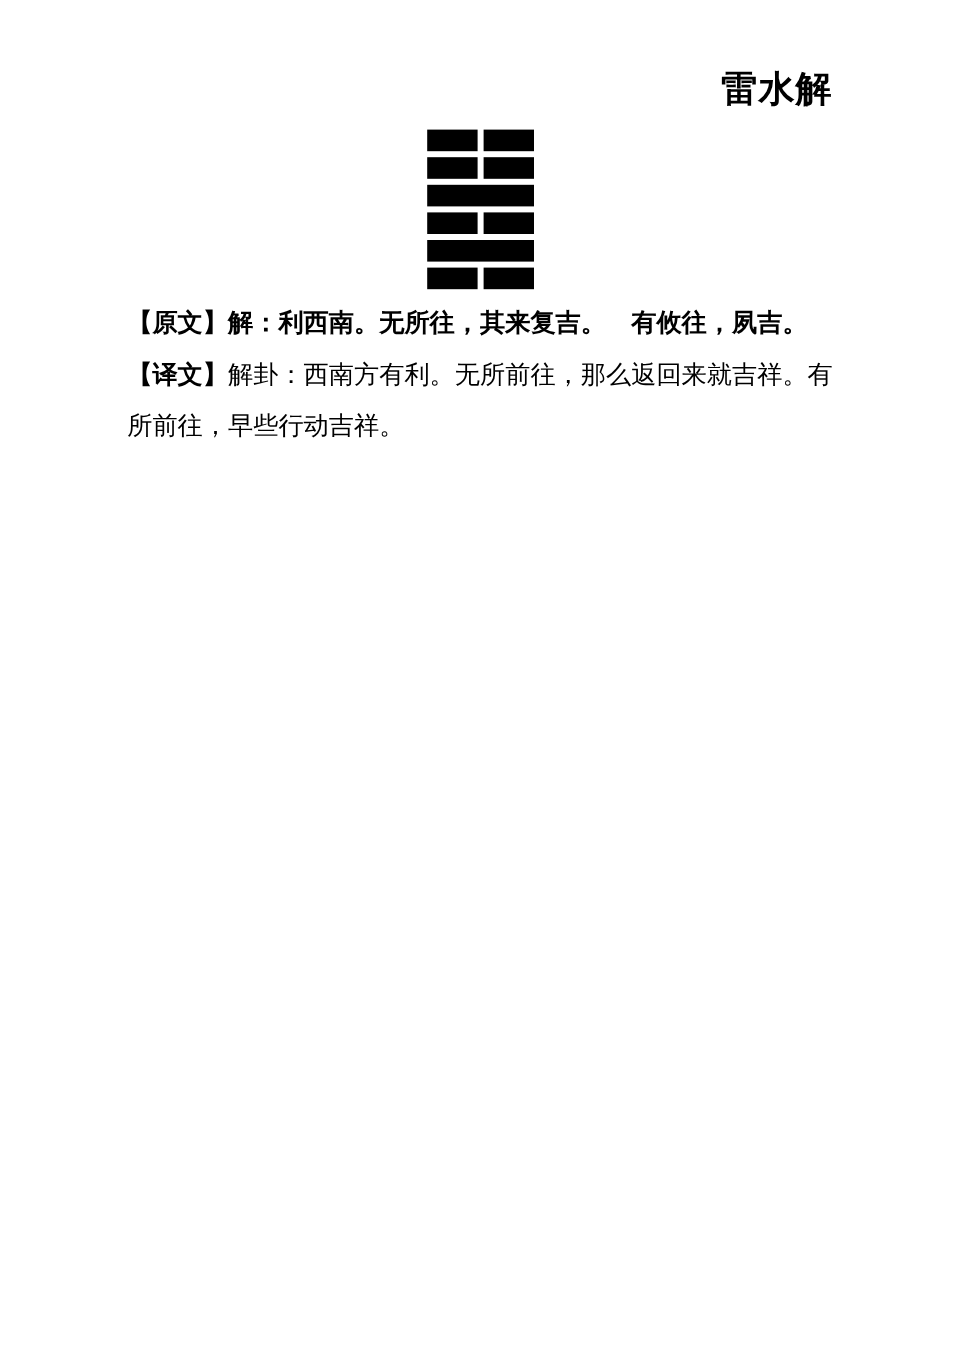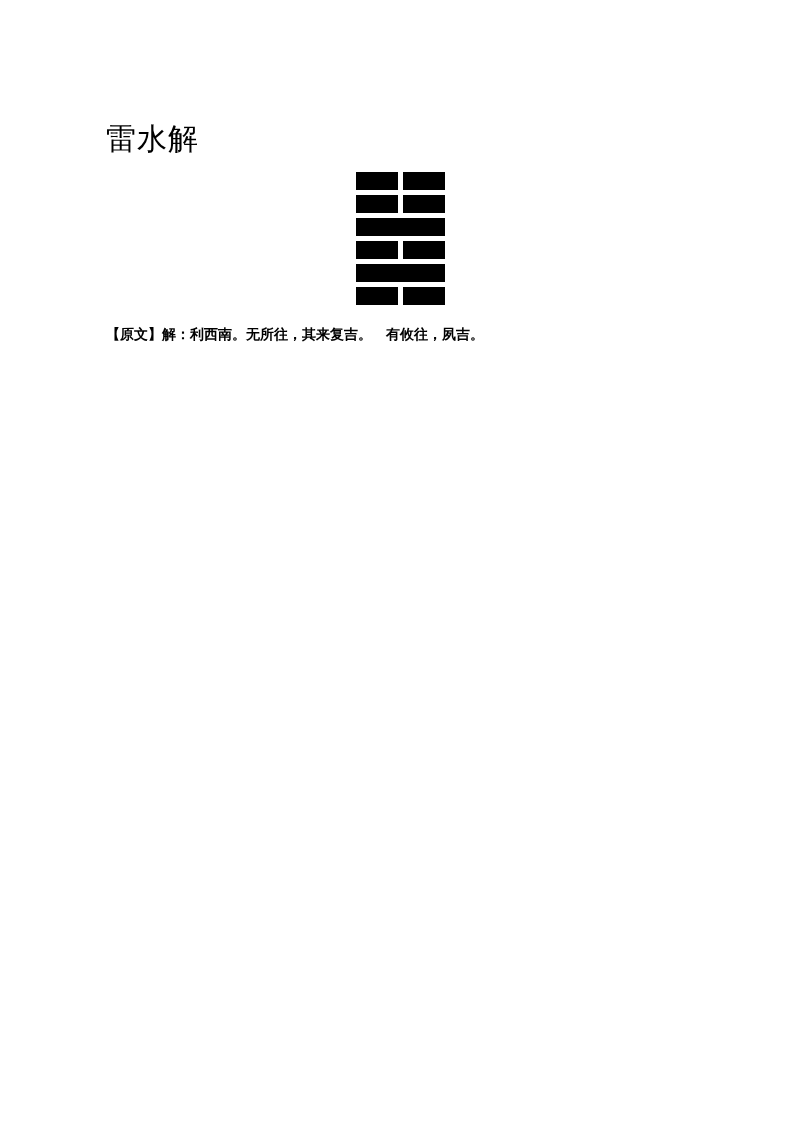--- a/index.html
+++ b/index.html
@@ -15,25 +15,25 @@
   }
   .page {
     width: 800px;
     height: 1132px;
     box-sizing: border-box;
     padding: 0 106px;
     background: #ffffff;
   }
   .doc-title {
     margin: 0;
-    padding-top: 120px;
-    text-align: left;
+    padding-top: 56px;
+    text-align: right;
     font-size: 30px;
     line-height: 1.25;
-    font-weight: 400;
+    font-weight: 700;
     font-family: "Liberation Sans", sans-serif;
     letter-spacing: 1px;
   }
   .hexagram {
     width: 89px;
     margin: 14px auto 0 auto;
   }
   .hex-row {
     height: 18px;
     margin-top: 5px;
@@ -49,21 +49,21 @@
   }
   .hex-row.broken .seg {
     width: 42px;
     height: 100%;
   }
   .content {
     margin-top: 8px;
   }
   .para {
     margin: 0;
-    font-size: 14px;
+    font-size: 21px;
     line-height: 42px;
     text-align: justify;
     word-break: break-all;
   }
   .para.indent { text-indent: 42px; }
   .f-hei  { font-family: "Liberation Sans", sans-serif; }
   .f-song { font-family: "Liberation Serif", serif; }
   .f-kai  { font-family: "DejaVu Serif", serif; }
   .bold   { font-weight: 700; }
 </style>
@@ -91,14 +91,15 @@
       <div class="hex-row solid">
         <div class="seg-full" style="background: rgb(0, 0, 0);"></div>
       </div>
       <div class="hex-row broken">
         <div class="seg" style="background: rgb(0, 0, 0);"></div>
         <div class="seg" style="background: rgb(0, 0, 0);"></div>
       </div>
     </div>
   <div class="content" id="paragraphs">
       <p class="para f-hei"><span class="bold">【原文】</span><span class="bold">解：利西南。无所往，其来复吉。　有攸往，夙吉。</span></p>
+      <p class="para f-song"><span class="bold f-hei">【译文】</span><span>解卦：西南方有利。无所前往，那么返回来就吉祥。有所前往，早些行动吉祥。</span></p>
     </div>
 </div>
 
 </body></html>

